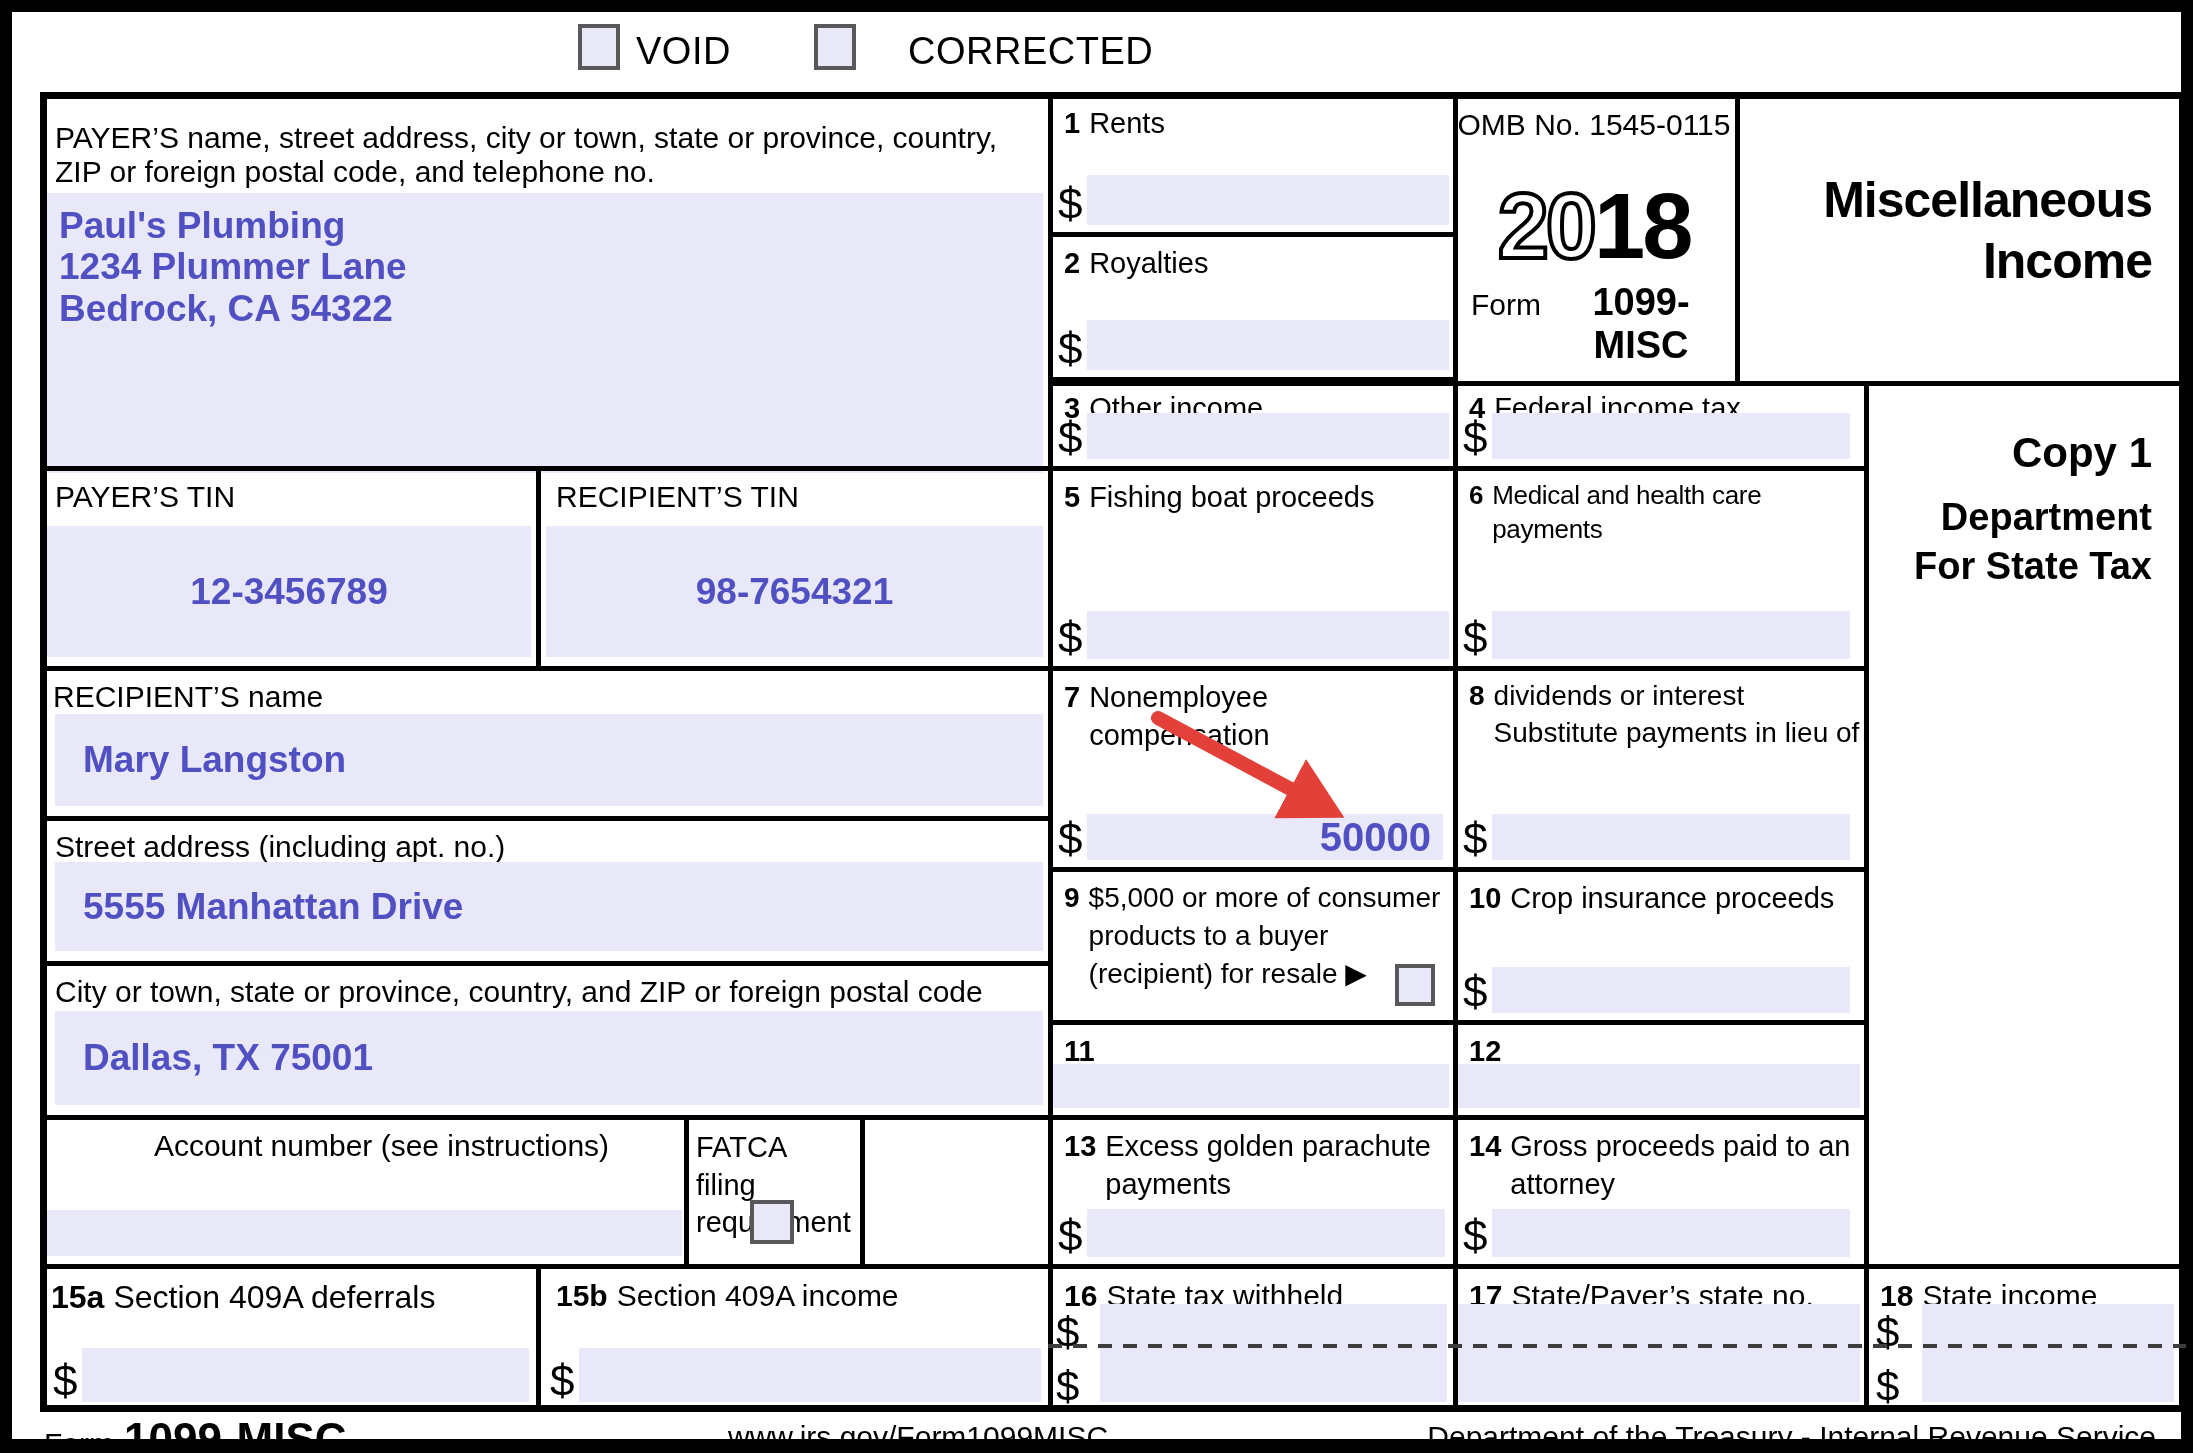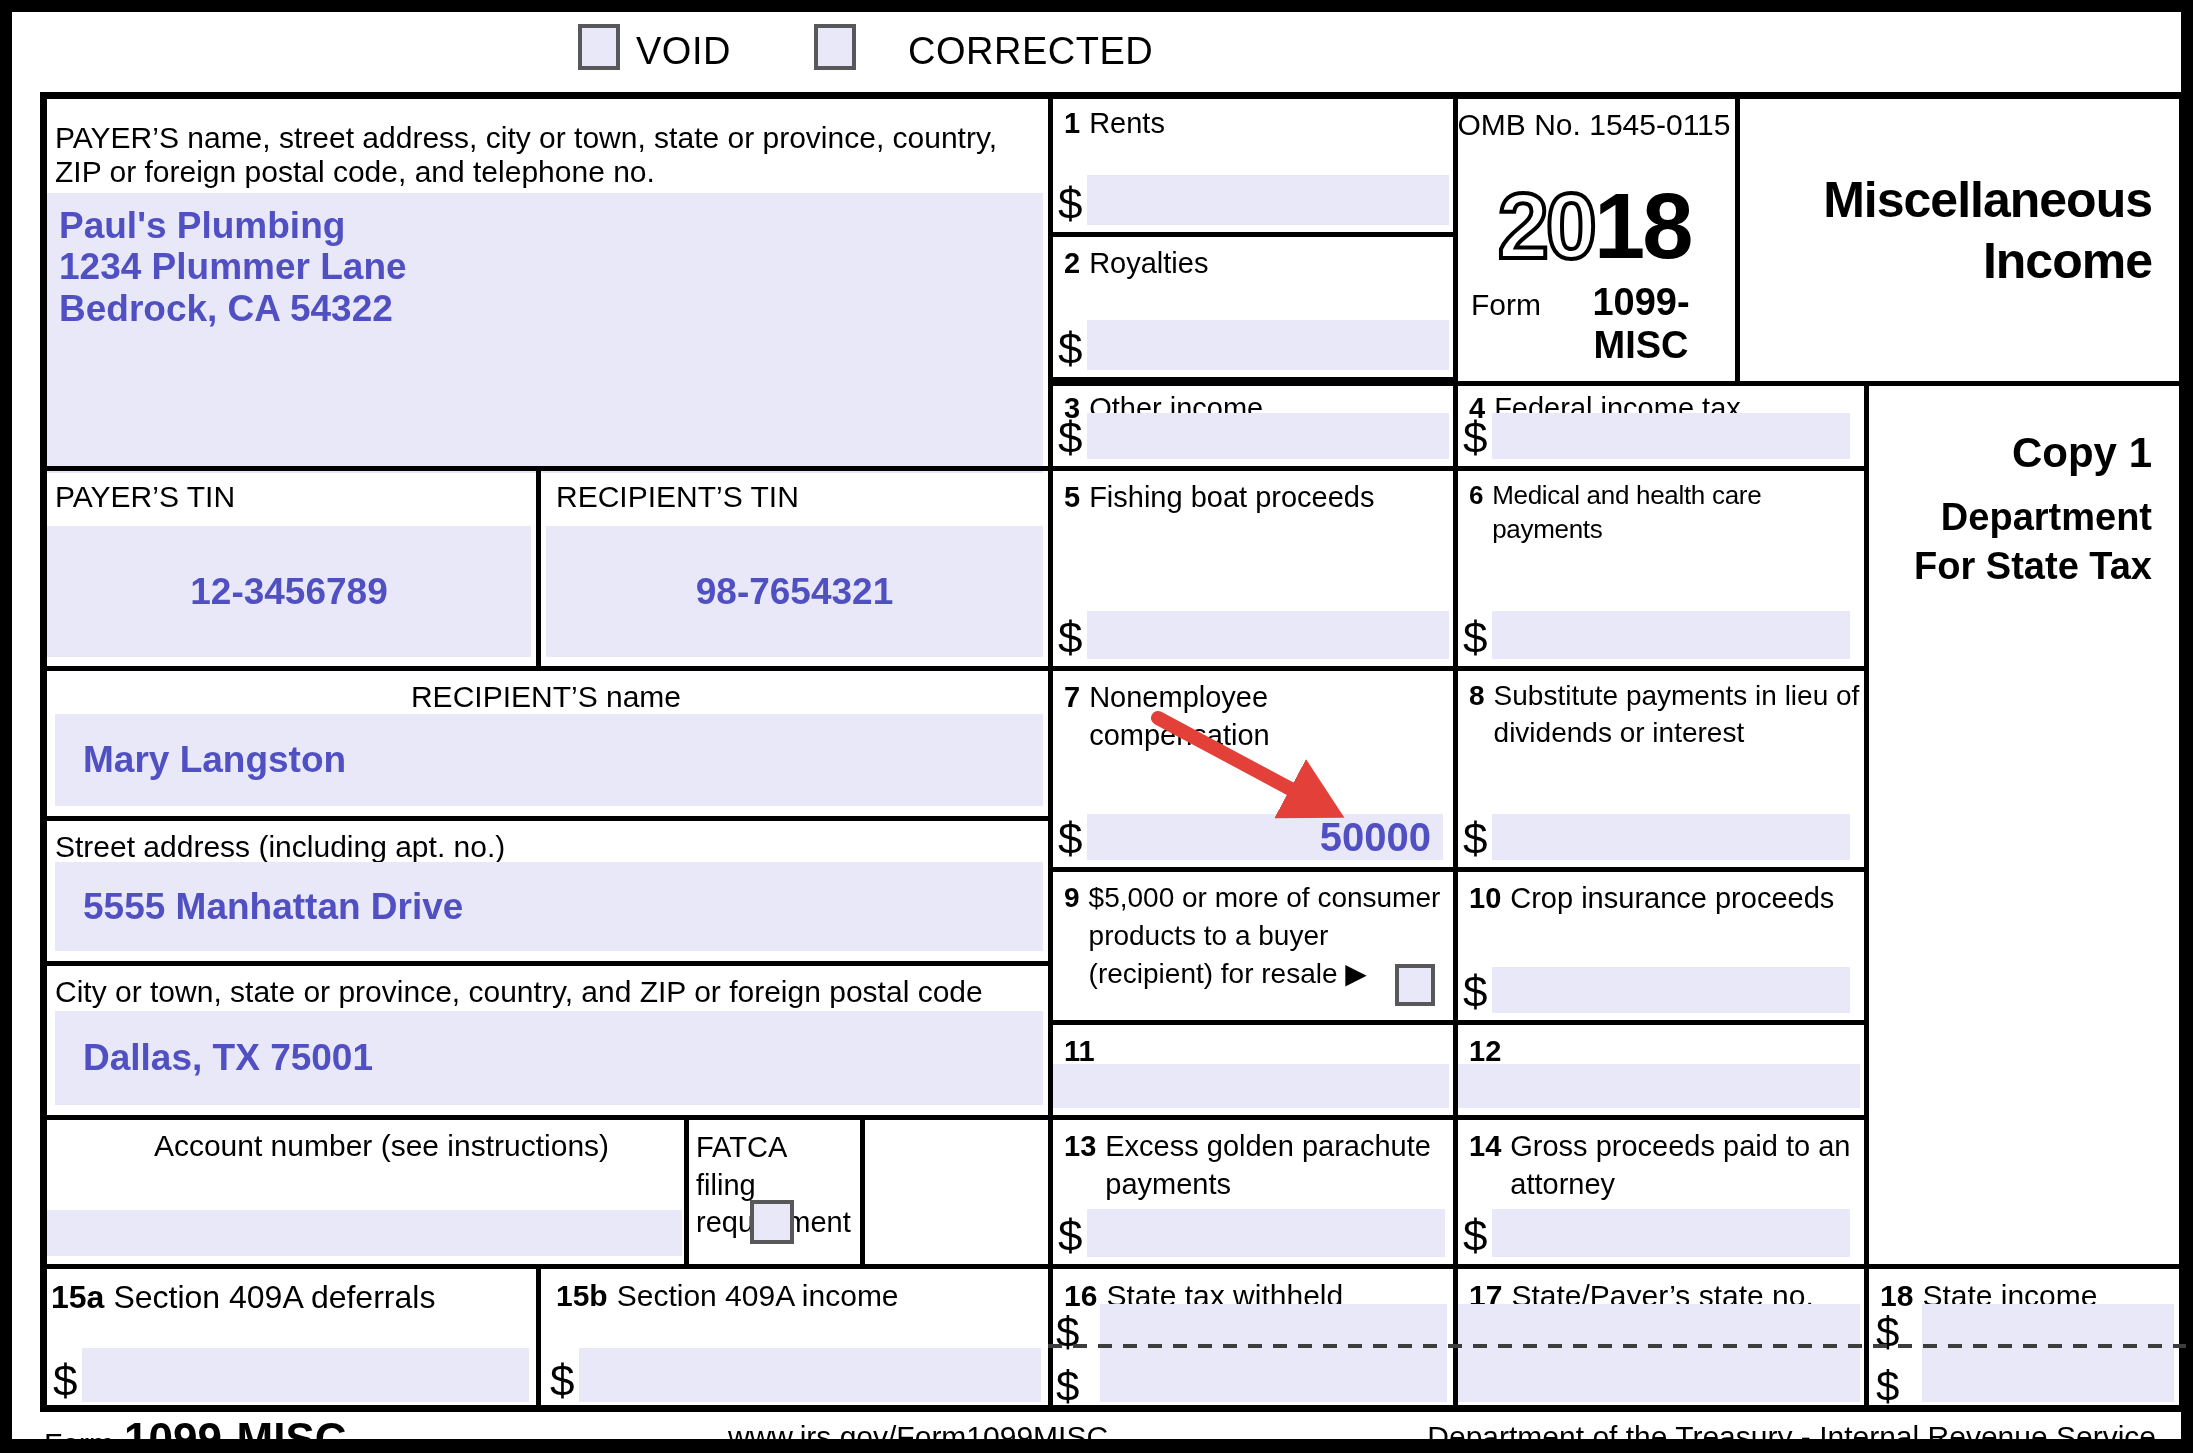--- a/index.html
+++ b/index.html
@@ -121,21 +121,21 @@
     <div class="cell" style="left:35px;top:458px;width:486px;height:192px;">
       <div class="seclabel" style="padding-left:8px;">PAYER’S TIN</div>
       <div class="tinfill fill entry">12-3456789</div>
     </div>
     <div class="cell" style="left:532px;top:458px;width:501px;height:192px;">
       <div class="seclabel">RECIPIENT’S TIN</div>
       <div class="tinfill fill entry" style="left:2px;">98-7654321</div>
     </div>
 
     <div class="cell" style="left:35px;top:658px;width:998px;height:142px;">
-      <div class="seclabel" style="padding-left:6px;text-align:center;">RECIPIENT’S name</div>
+      <div class="seclabel" style="padding-left:6px;">RECIPIENT’S name</div>
       <div class="rowfill fill entry" style="top:44px;bottom:6px;">Mary Langston</div>
     </div>
     <div class="cell" style="left:35px;top:808px;width:998px;height:137px;">
       <div class="seclabel" style="padding-left:8px;">Street address (including apt. no.)</div>
       <div class="rowfill fill entry" style="top:42px;bottom:6px;">5555 Manhattan Drive</div>
     </div>
     <div class="cell" style="left:35px;top:953px;width:998px;height:146px;">
       <div class="seclabel" style="padding-left:8px;">City or town, state or province, country, and ZIP or foreign postal code</div>
       <div class="rowfill fill entry" style="top:46px;bottom:6px;">Dallas, TX 75001</div>
     </div>
@@ -269,22 +269,22 @@
       </div>
       <div class="money" style="right:6px;">
         <span class="dollar">$</span>
         <span class="field h46 valfield entry">50000</span>
       </div>
     </div>
     <div class="cell" style="left:1445px;top:658px;width:403px;height:193px;">
       <div class="boxlabel" style="font-size:28px;">
         <span class="bnum">8</span>
         <span class="lines">
+          <div>dividends or interest</div>
           <div>Substitute payments in lieu of</div>
-          <div>dividends or interest</div>
         </span>
       </div>
       <div class="money" style="right:10px;">
         <span class="dollar">$</span>
         <span class="field h46 valfield entry"></span>
       </div>
     </div>
 
     <div class="cell" style="left:1040px;top:859px;width:397px;height:145px;">
       <div class="boxlabel" style="font-size:28px;line-height:1.36;">

